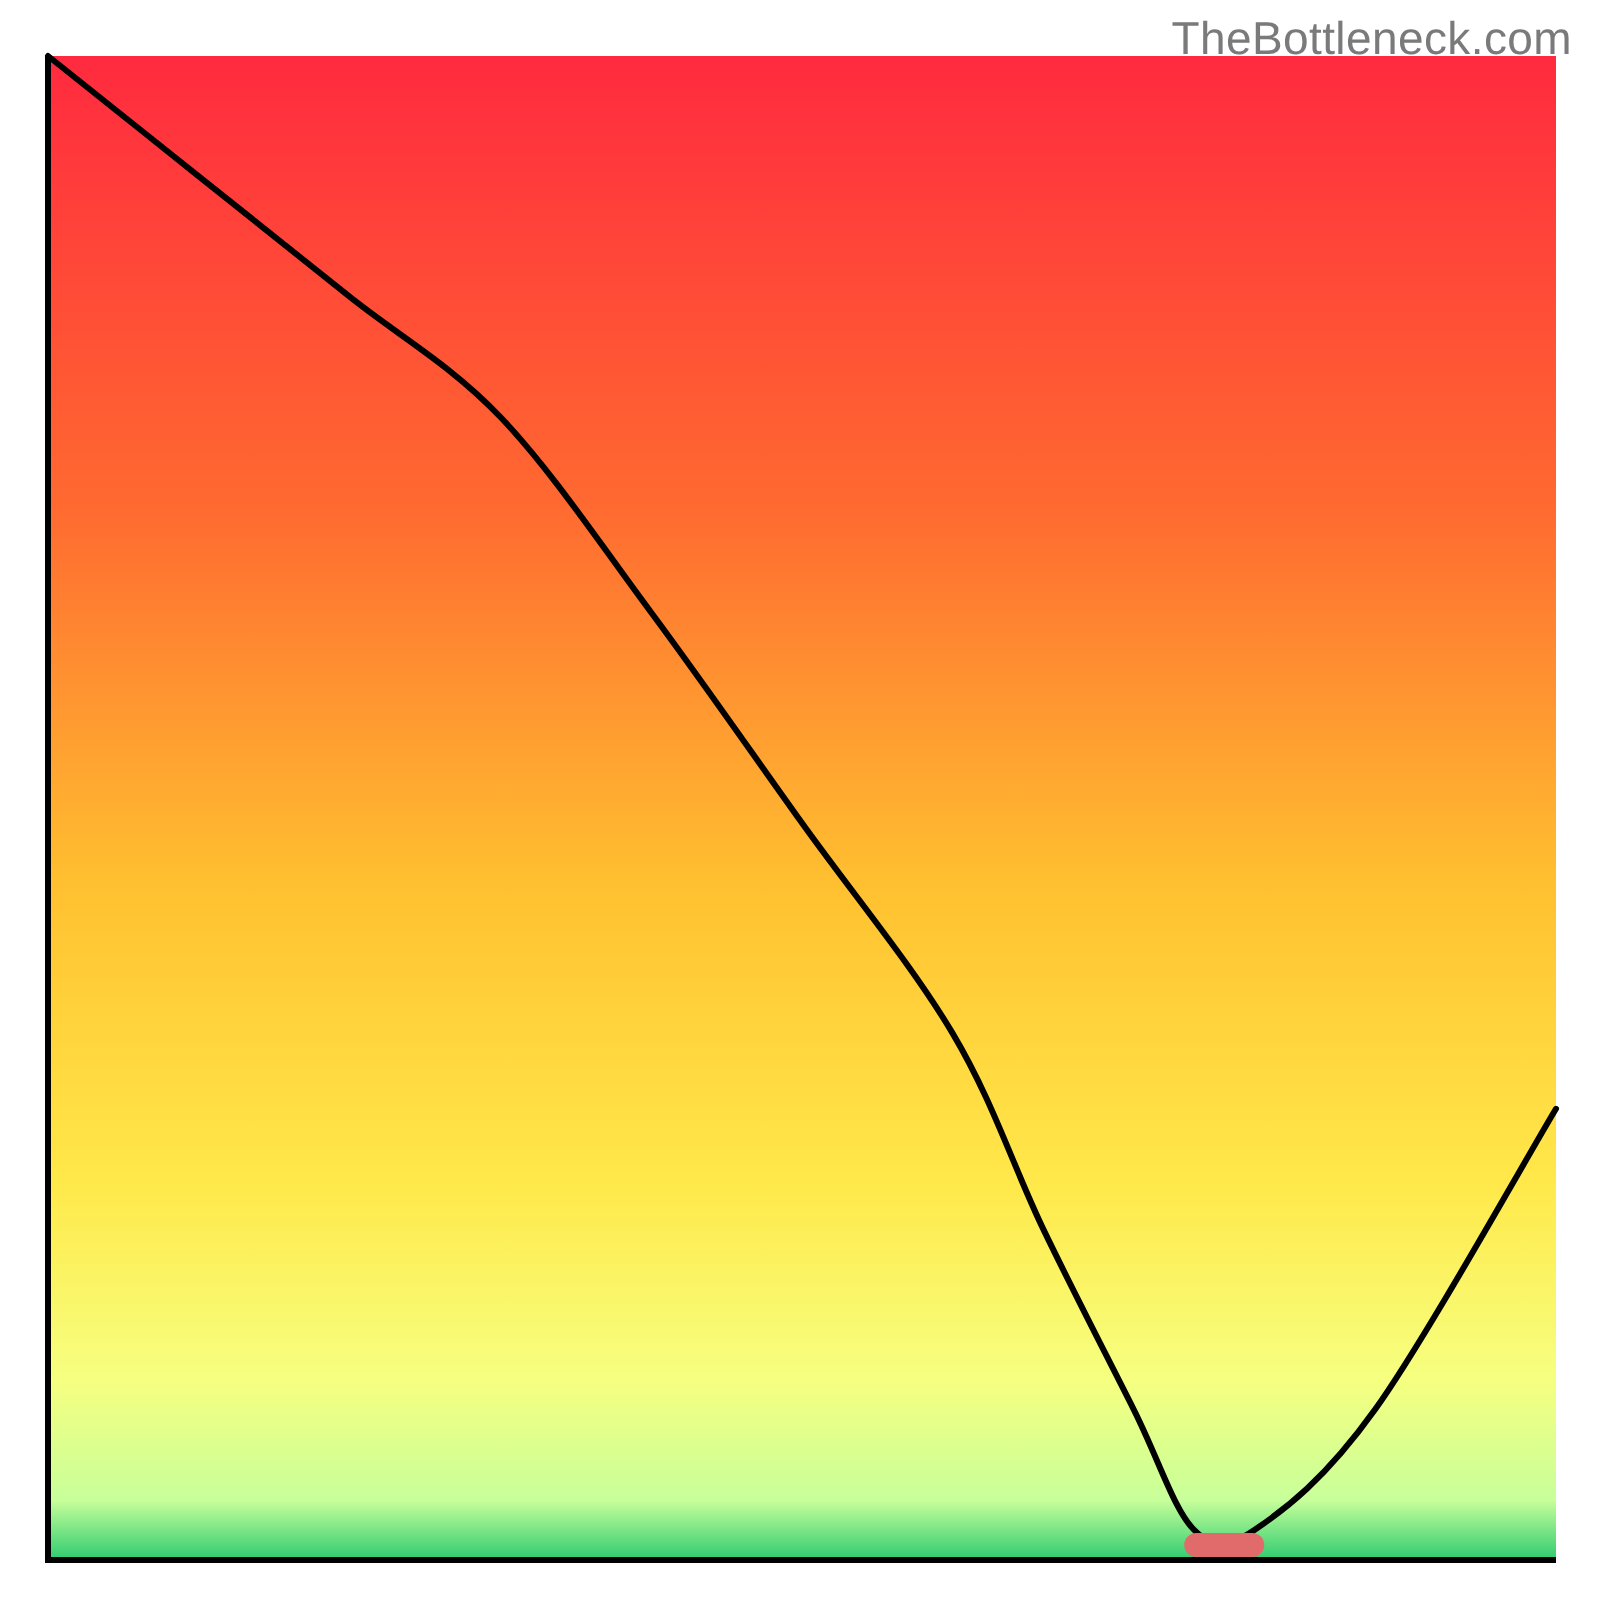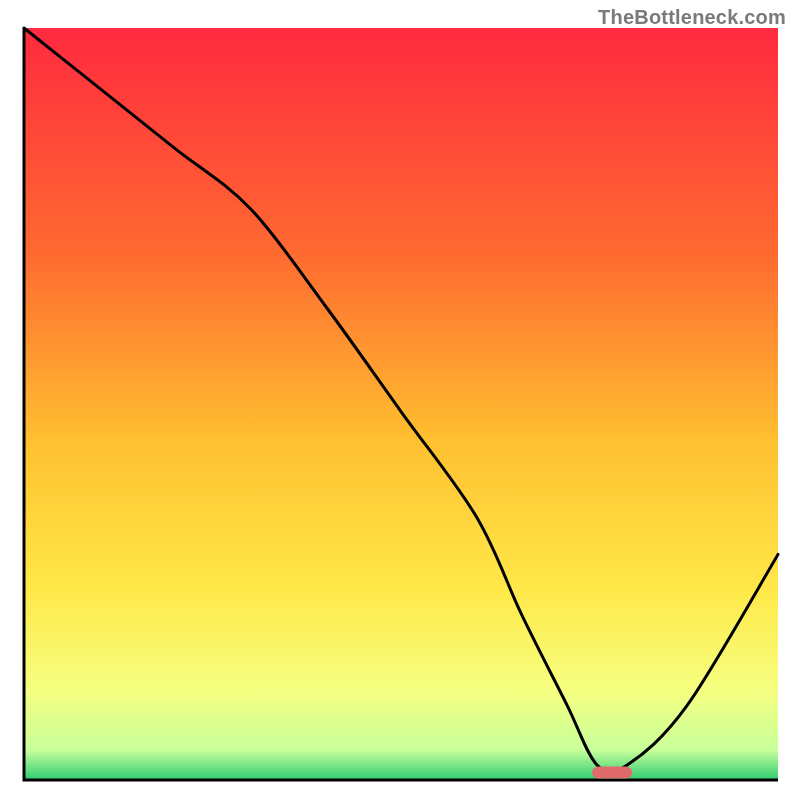--- a/index.html
+++ b/index.html
@@ -12,22 +12,22 @@
   }
   .canvas-wrap {
     position: relative;
     width: 800px;
     height: 800px;
   }
   .watermark {
     position: absolute;
     top: 6px;
     right: 14px;
-    font-size: 20px;
-    font-weight: 700;
+    font-size: 23px;
+    font-weight: 400;
     color: #7a7a7a;
     letter-spacing: 0.2px;
     pointer-events: none;
   }
   svg {
     display: block;
   }
 </style>
 </head>
 <body>

